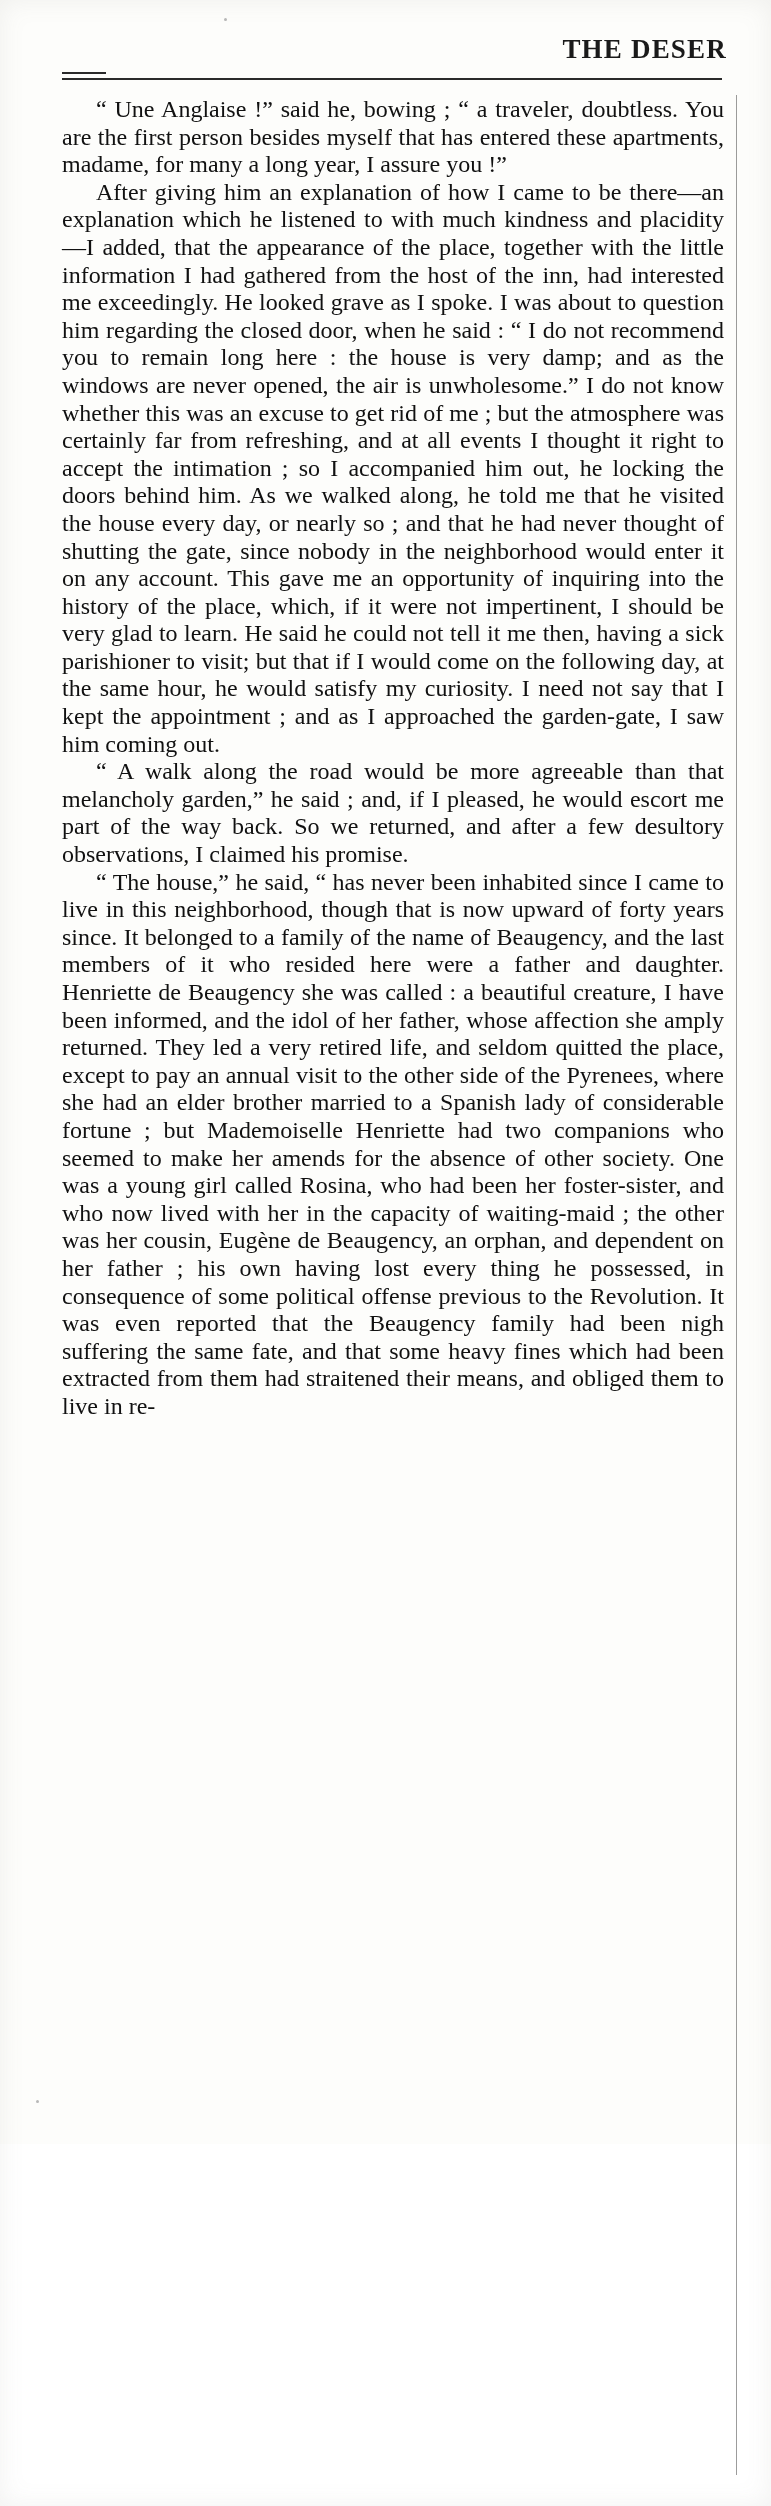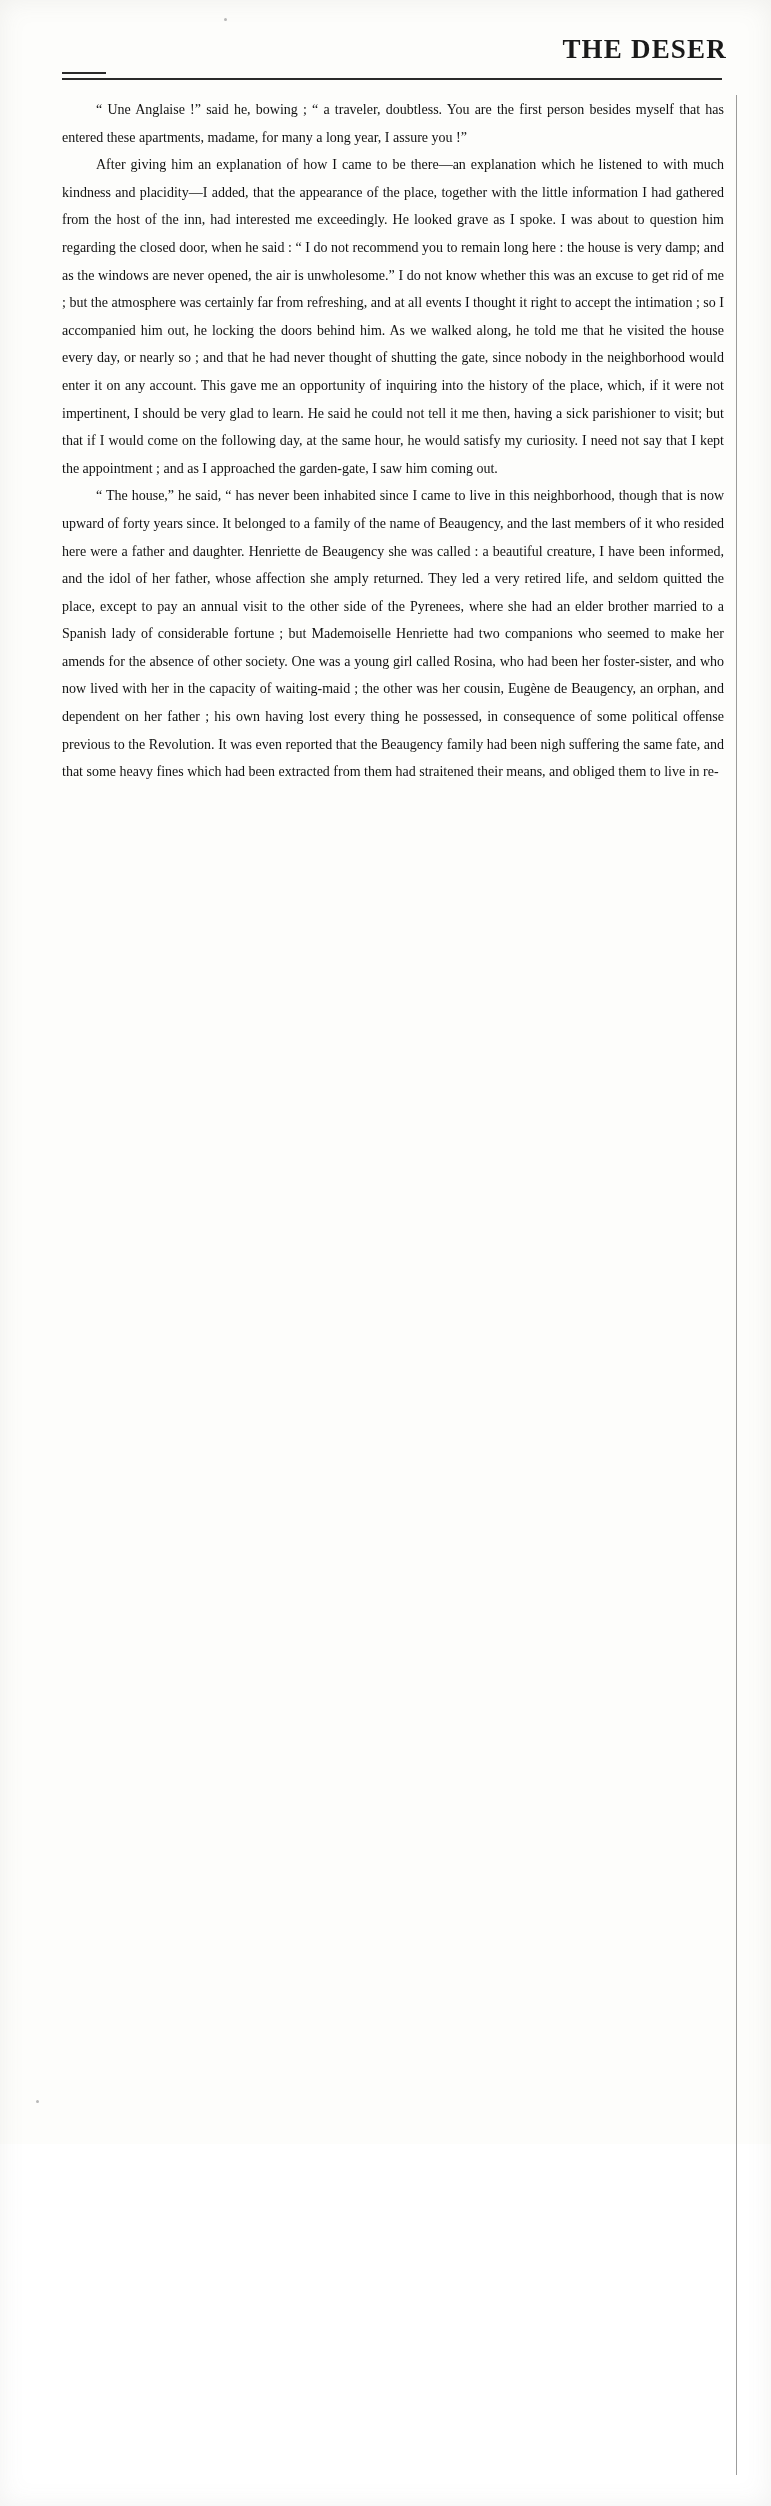--- a/index.html
+++ b/index.html
@@ -55,21 +55,21 @@
     width: 0;
     height: 2380px;
     border-left: 1px solid #4a4a4a;
     opacity: 0.55;
   }
   .body-text {
     position: absolute;
     top: 96px;
     left: 62px;
     width: 662px;
-    font-size: 14px;
+    font-size: 24px;
     line-height: 27.6px;
     text-align: justify;
     text-justify: inter-word;
     color: #111;
   }
   .body-text p {
     margin: 0;
     text-indent: 34px;
     hyphens: manual;
   }
@@ -103,17 +103,18 @@
 
   <div class="header">THE DESER</div>
 
   <div class="rule-short"></div>
   <div class="rule"></div>
   <div class="column-rule"></div>
 
   <div class="body-text">
     <p>“ Une Anglaise !” said he, bowing ; “ a traveler, doubtless. You are the first person besides myself that has entered these apartments, madame, for many a long year, I assure you !”</p>
     <p>After giving him an explanation of how I came to be there—an explanation which he listened to with much kindness and placidity—I added, that the appearance of the place, together with the little information I had gathered from the host of the inn, had interested me exceedingly. He looked grave as I spoke. I was about to question him regarding the closed door, when he said : “ I do not recommend you to remain long here : the house is very damp; and as the windows are never opened, the air is unwholesome.” I do not know whether this was an excuse to get rid of me ; but the atmosphere was certainly far from refreshing, and at all events I thought it right to accept the intimation ; so I accompanied him out, he locking the doors behind him. As we walked along, he told me that he visited the house every day, or nearly so ; and that he had never thought of shutting the gate, since nobody in the neighborhood would enter it on any account. This gave me an opportunity of inquiring into the history of the place, which, if it were not impertinent, I should be very glad to learn. He said he could not tell it me then, having a sick parishioner to visit; but that if I would come on the following day, at the same hour, he would satisfy my curiosity. I need not say that I kept the appointment ; and as I approached the garden-gate, I saw him coming out.</p>
+    <p>“ A walk along the road would be more agreeable than that melancholy garden,” he said ; and, if I pleased, he would escort me part of the way back. So we returned, and after a few desultory observations, I claimed his promise.</p>
     <p>“ The house,” he said, “ has never been inhabited since I came to live in this neighborhood, though that is now upward of forty years since. It belonged to a family of the name of Beaugency, and the last members of it who resided here were a father and daughter. Henriette de Beaugency she was called : a beautiful creature, I have been informed, and the idol of her father, whose affection she amply returned. They led a very retired life, and seldom quitted the place, except to pay an annual visit to the other side of the Pyrenees, where she had an elder brother married to a Spanish lady of considerable fortune ; but Mademoiselle Henriette had two companions who seemed to make her amends for the absence of other society. One was a young girl called Rosina, who had been her foster-sister, and who now lived with her in the capacity of waiting-maid ; the other was her cousin, Eugène de Beaugency, an orphan, and dependent on her father ; his own having lost every thing he possessed, in consequence of some political offense previous to the Revolution. It was even reported that the Beaugency family had been nigh suffering the same fate, and that some heavy fines which had been extracted from them had straitened their means, and obliged them to live in re-</p>
   </div>
 
   <div class="edge-shade"></div>
 </div>
 
 </body></html>

